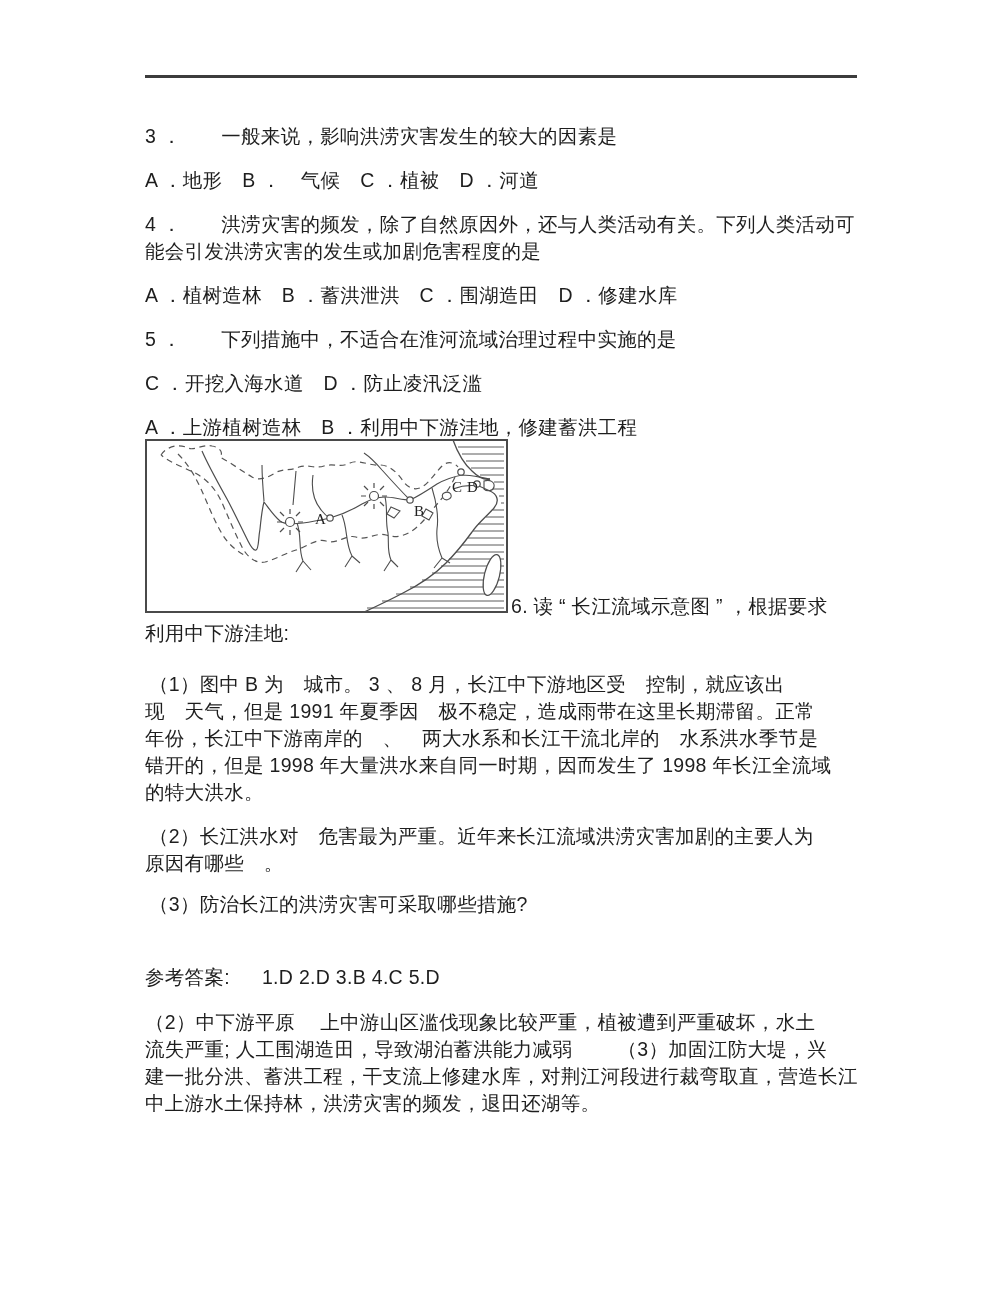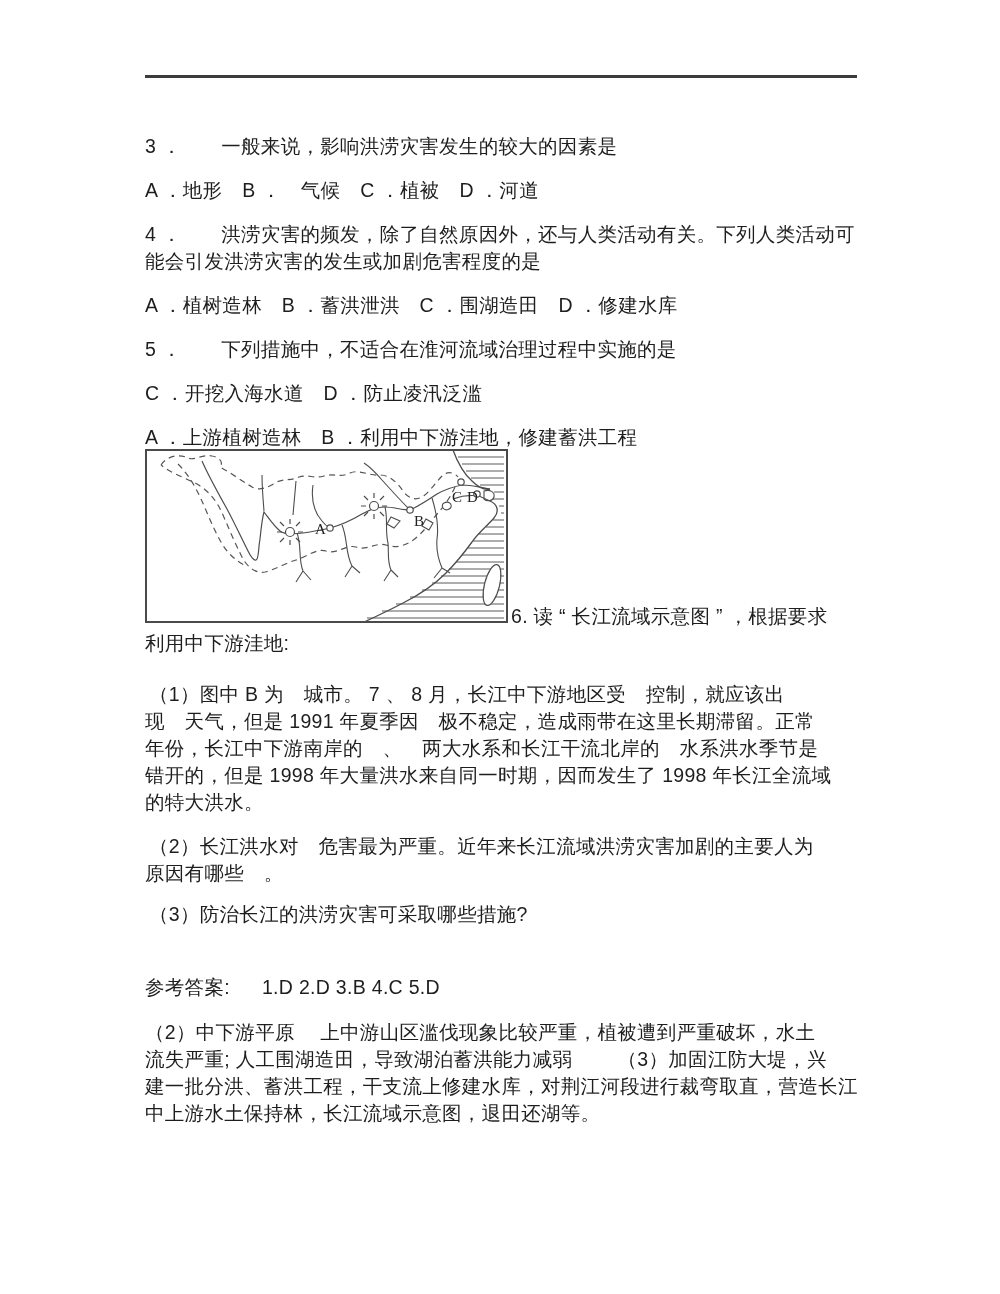--- a/index.html
+++ b/index.html
@@ -4,21 +4,21 @@
 <style>
   html,body{margin:0;padding:0;}
   body{
     width:1000px;height:1294px;background:#ffffff;
     font-family:"Liberation Sans","DejaVu Sans",sans-serif;
     color:#1e1e1e;
   }
   .page{position:relative;width:1000px;height:1294px;overflow:hidden;background:#fff;}
   .top-rule{position:absolute;left:145px;top:75px;width:712px;height:3px;background:#3c3c3c;}
   .content{
-    position:absolute;left:145px;top:133px;width:716px;
+    position:absolute;left:145px;top:123px;width:716px;
     font-size:19.5px;line-height:27px;letter-spacing:0.3px;
   }
   .blk{margin:17px 0 0 0;}
   .blk:first-child{margin-top:0;}
   .ln{display:block;white-space:pre;height:27px;}
   .blk-fig{margin-top:-2px;}
   .blk-p1{margin-top:24px;}
   .blk-p3{margin-top:14px;}
   .blk-ref{margin-top:46px;}
   .blk-ans{margin-top:18px;}
@@ -99,21 +99,21 @@
 
         <text class="maplabel" x="170" y="85">A</text>
         <text class="maplabel" x="269" y="77">B</text>
         <text class="maplabel" x="307" y="53">C</text>
         <text class="maplabel" x="322" y="53">D</text>
       </svg></span><span class="figtext">6. 读 “ 长江流域示意图 ” ，根据要求</span>
       <span class="ln">利用中下游洼地:</span>
     </div>
 
     <div class="blk blk-p1 part">
-      <span class="ln">（1）图中 B 为　城市。 7 、 8 月，长江中下游地区受　控制，就应该出</span>
+      <span class="ln">（1）图中 B 为　城市。 3 、 8 月，长江中下游地区受　控制，就应该出</span>
       <span class="ln ln2">现　天气，但是 1991 年夏季因　极不稳定，造成雨带在这里长期滞留。正常</span>
       <span class="ln ln2">年份，长江中下游南岸的　、　两大水系和长江干流北岸的　水系洪水季节是</span>
       <span class="ln ln2">错开的，但是 1998 年大量洪水来自同一时期，因而发生了 1998 年长江全流域</span>
       <span class="ln ln2">的特大洪水。</span>
     </div>
 
     <div class="blk part">
       <span class="ln">（2）长江洪水对　危害最为严重。近年来长江流域洪涝灾害加剧的主要人为</span>
       <span class="ln ln2">原因有哪些　。</span>
     </div>
@@ -123,17 +123,17 @@
     </div>
 
     <div class="blk blk-ref">
       <span class="ln"><span>参考答案:</span><span class="ref-gap">1.D 2.D 3.B 4.C 5.D</span></span>
     </div>
 
     <div class="blk blk-ans">
       <span class="ln">（2）中下游平原　 上中游山区滥伐现象比较严重，植被遭到严重破坏，水土</span>
       <span class="ln">流失严重; 人工围湖造田，导致湖泊蓄洪能力减弱　　 （3）加固江防大堤，兴</span>
       <span class="ln">建一批分洪、蓄洪工程，干支流上修建水库，对荆江河段进行裁弯取直，营造长江</span>
-      <span class="ln">中上游水土保持林，长江流域示意图，退田还湖等。</span>
+      <span class="ln">中上游水土保持林，洪涝灾害的频发，退田还湖等。</span>
     </div>
 
   </div>
 </div>
 
 </body></html>

